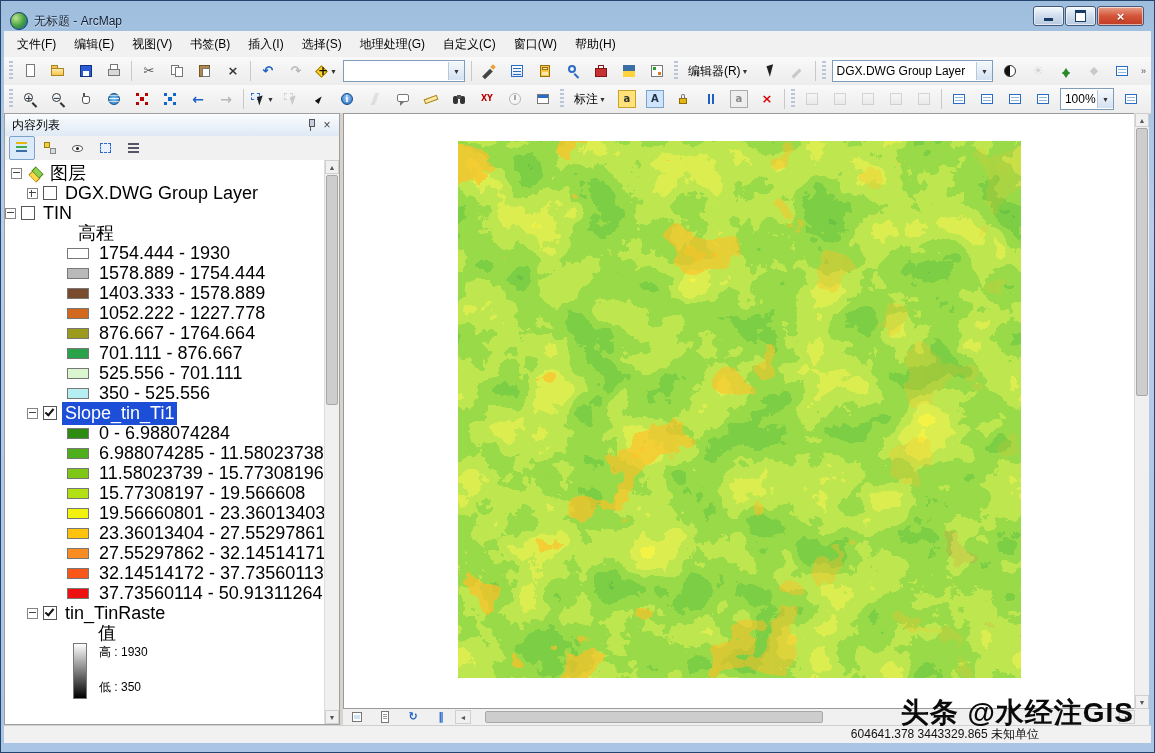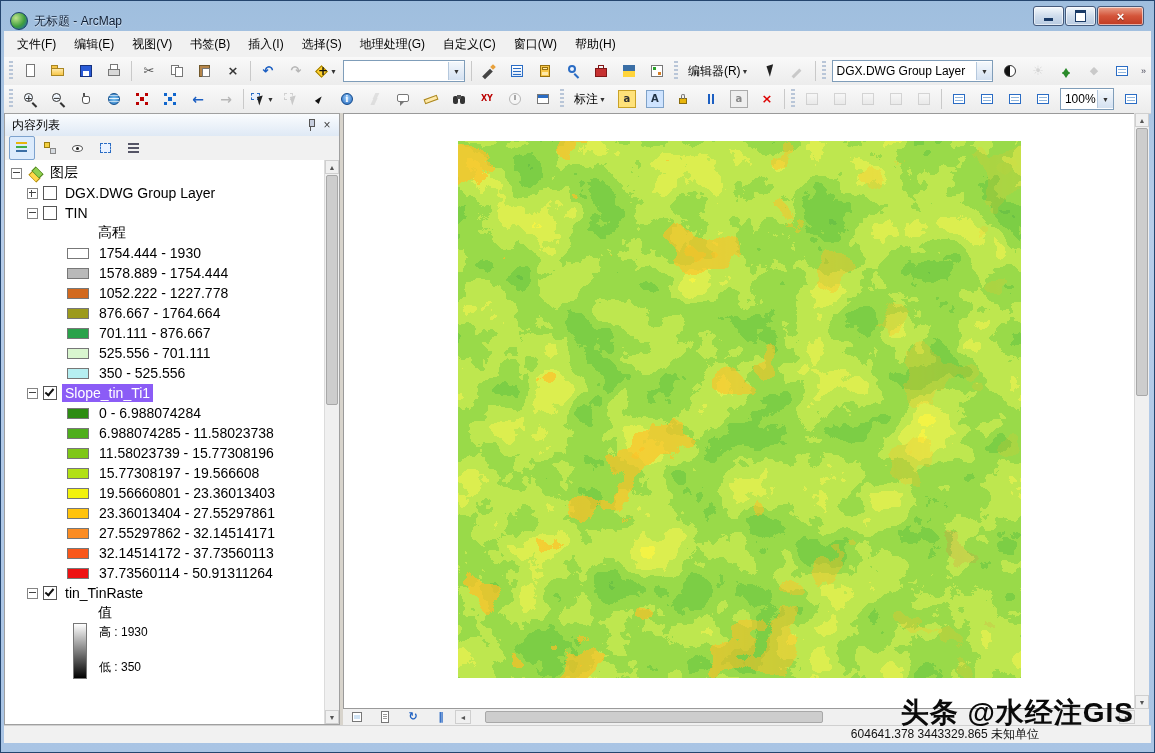--- a/index.html
+++ b/index.html
@@ -136,29 +136,29 @@
   .toc{position:absolute;left:3px;top:112px;width:336px;height:612px;background:#f1f1f1;border:1px solid #a0a0a0;box-sizing:border-box;}
   .toc-header{position:absolute;left:0;right:0;top:0;height:22px;background:linear-gradient(#fafcfe,#dfe9f5);border-bottom:1px solid #c5cdd8;display:flex;align-items:center;padding:0 4px 0 7px;}
   .toc-title{flex:1;}
   .hbtn{width:16px;height:16px;display:flex;align-items:center;justify-content:center;position:relative;color:#444;}
   .pin-ic{position:relative;width:16px;height:16px;}
   .pin-ic::before{content:"";position:absolute;left:6px;top:2px;width:4px;height:6px;background:#c7cedd;border:1px solid #555;}
   .pin-ic::after{content:"";position:absolute;left:7px;top:9px;width:1px;height:5px;background:#555;}
   .toc-toolbar{position:absolute;left:0;right:0;top:22px;height:24px;background:#f1f1f1;border-bottom:1px solid #d6d6d6;display:flex;align-items:center;padding-left:3px;}
   .toc-toolbar .tbtn.active{border:1px solid #7da2ce;background:#dcebfc;}
   .toc-tree{position:absolute;left:0;right:14px;top:46px;bottom:0;background:#fff;overflow:hidden;padding-top:3px;}
-  .trow{display:flex;align-items:center;height:20px;font-size:14px;white-space:nowrap;text-align:right;}
+  .trow{display:flex;align-items:center;height:20px;font-size:18px;white-space:nowrap;text-align:right;}
   .expbox{width:9px;height:9px;border:1px solid #858585;background:#fff;margin-right:5px;position:relative;flex:0 0 9px;}
   .expbox::before{content:"";position:absolute;left:1px;right:1px;top:3px;height:1px;background:#444;}
   .expbox.plus::after{content:"";position:absolute;top:1px;bottom:1px;left:3px;width:1px;background:#444;}
   .cb{width:12px;height:12px;border:1px solid #555;background:#fff;margin-right:5px;position:relative;flex:0 0 12px;}
   .cb.on::after{content:"";position:absolute;left:1px;top:2px;width:7px;height:3px;border-left:2px solid #111;border-bottom:2px solid #111;transform:rotate(-50deg);}
   .swatch{width:22px;height:11px;border:1px solid #777;margin-right:7px;flex:0 0 22px;box-sizing:border-box;}
   .tlabel{padding:1px 3px;}
-  .tlabel.sel{background:#8b5cf6;color:#fff;}
+  .tlabel.sel{background:#1d4ed8;color:#fff;}
   .layers-ic{width:16px;height:16px;position:relative;margin-right:4px;flex:0 0 16px;}
   .layers-ic::before{content:"";position:absolute;left:2px;top:6px;width:9px;height:9px;background:#ffd94a;border:1px solid #a5820a;transform:rotate(45deg) scaleY(.55);}
   .layers-ic::after{content:"";position:absolute;left:5px;top:2px;width:9px;height:9px;background:#8fd14f;border:1px solid #4e7d1e;transform:rotate(45deg) scaleY(.55);}
   .stretch{display:flex;padding-left:68px;align-items:stretch;height:58px;}
   .sbar{width:12px;height:54px;border:1px solid #777;margin-right:9px;}
   .stretch-labels{display:flex;flex-direction:column;justify-content:space-between;height:54px;}
   
   .sb-v{position:absolute;width:14px;background:#f0f0f0;border-left:1px solid #dcdcdc;}
   .arr{position:absolute;background:#f0f0f0;border:1px solid #cfcfcf;display:flex;align-items:center;justify-content:center;font-size:7px;color:#555;box-sizing:border-box;}
   .thumb{position:absolute;background:#cdcdcd;border:1px solid #a8a8a8;border-radius:2px;box-sizing:border-box;}
@@ -494,35 +494,39 @@
         <div class="trow" style="padding-left: 6px;">
           <span class="expbox"></span>
           <span class="layers-ic"></span>
           <span class="tlabel">图层</span>
         </div>
         <div class="trow" style="padding-left: 22px;">
           <span class="expbox plus"></span>
           <span class="cb"></span>
           <span class="tlabel">DGX.DWG Group Layer</span>
         </div>
-        <div class="trow" style="padding-left: 22px;">
+        <div class="trow" style="">
           <span class="expbox"></span>
           <span class="cb"></span>
           <span class="tlabel">TIN</span>
         </div>
-        <div class="trow" style="padding-left: 90px; font-family: Liberation Serif, serif;">
+        <div class="trow" style="padding-left: 70px; font-family: Liberation Serif, serif;">
           <span class="tlabel">高程</span>
         </div>
         <div class="trow" style="padding-left: 62px;">
           <span class="swatch" style="background: rgb(255, 255, 255);"></span>
           <span class="tlabel">1754.444 - 1930</span>
         </div>
         <div class="trow" style="padding-left: 62px;">
           <span class="swatch" style="background: rgb(185, 185, 185);"></span>
           <span class="tlabel">1578.889 - 1754.444</span>
+        </div>
+        <div class="trow" style="padding-left: 62px;">
+          <span class="swatch" style="background: rgb(122, 74, 45);"></span>
+          <span class="tlabel">1403.333 - 1578.889</span>
         </div>
         <div class="trow" style="padding-left: 62px;">
           <span class="swatch" style="background: rgb(210, 105, 30);"></span>
           <span class="tlabel">1052.222 - 1227.778</span>
         </div>
         <div class="trow" style="padding-left: 62px;">
           <span class="swatch" style="background: rgb(156, 154, 28);"></span>
           <span class="tlabel">876.667 - 1764.664</span>
         </div>
         <div class="trow" style="padding-left: 62px;">

